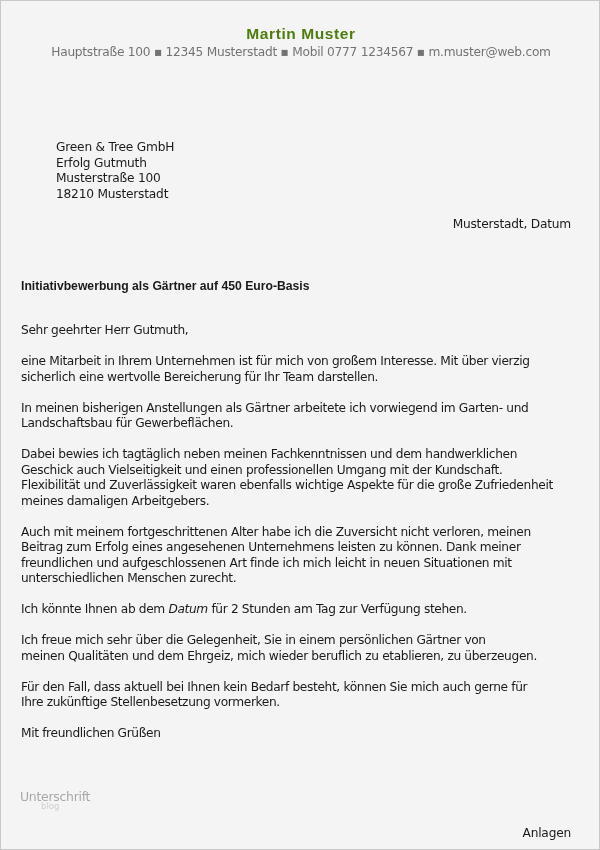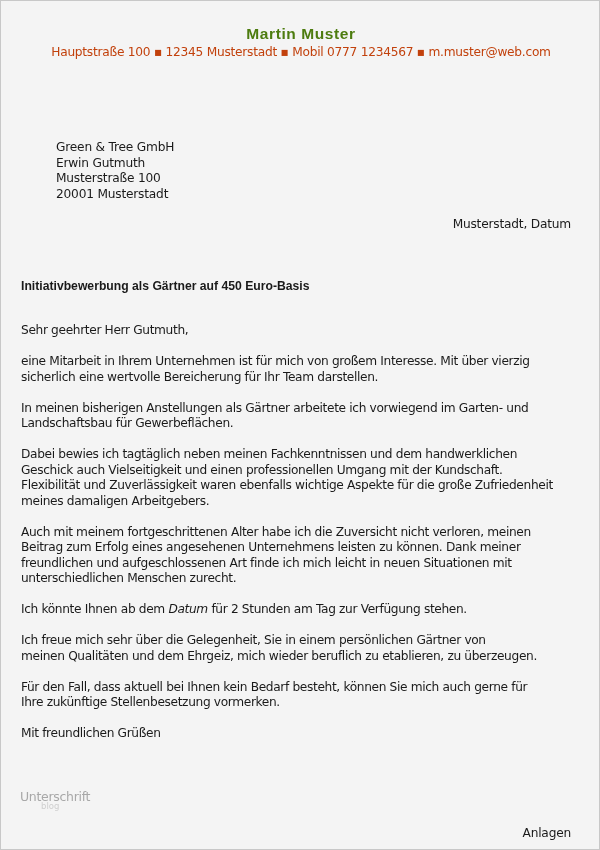--- a/index.html
+++ b/index.html
@@ -37,21 +37,21 @@
       color: #4d7c0f;
     }
     .sender-line {
       position: absolute;
       top: 44px;
       left: 0;
       width: 600px;
       text-align: center;
       font-size: 12.2px;
       letter-spacing: -0.25px;
-      color: #c2410c;
+      color: #737373;
       white-space: nowrap;
     }
     .recipient {
       position: absolute;
       top: 139px;
       left: 20px;
       font-size: 12.2px;
       line-height: 15.5px;
       letter-spacing: -0.2px;
       margin-left: 35px;
@@ -114,23 +114,23 @@
 </head>
 <body>
 
 <div class="page">
 
   <div class="sender-name">Martin Muster</div>
   <div class="sender-line">Hauptstraße 100 ▪ 12345 Musterstadt ▪ Mobil 0777 1234567 ▪ m.muster@web.com</div>
 
   <div class="recipient">
     <div>Green &amp; Tree GmbH</div>
-    <div>Erwin Gutmuth</div>
+    <div>Erfolg Gutmuth</div>
     <div>Musterstraße 100</div>
-    <div>20001 Musterstadt</div>
+    <div>18210 Musterstadt</div>
   </div>
 
   <div class="place-date">Musterstadt, Datum</div>
 
   <div class="subject">Initiativbewerbung als Gärtner auf 450 Euro-Basis</div>
 
   <div class="body-text">
     <p>
       <span class="line">Sehr geehrter Herr Gutmuth,</span>
     </p>

